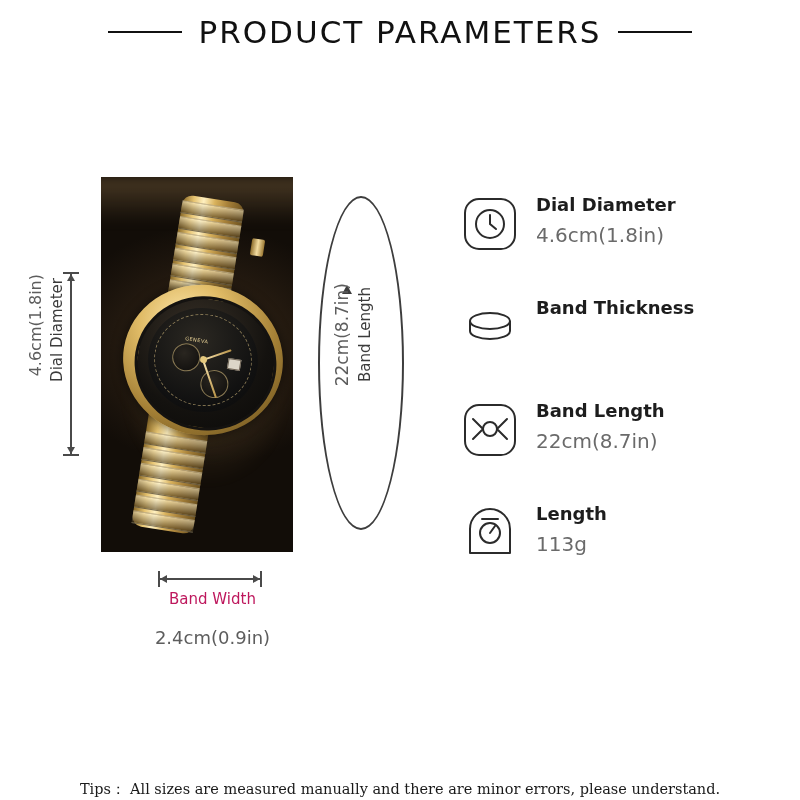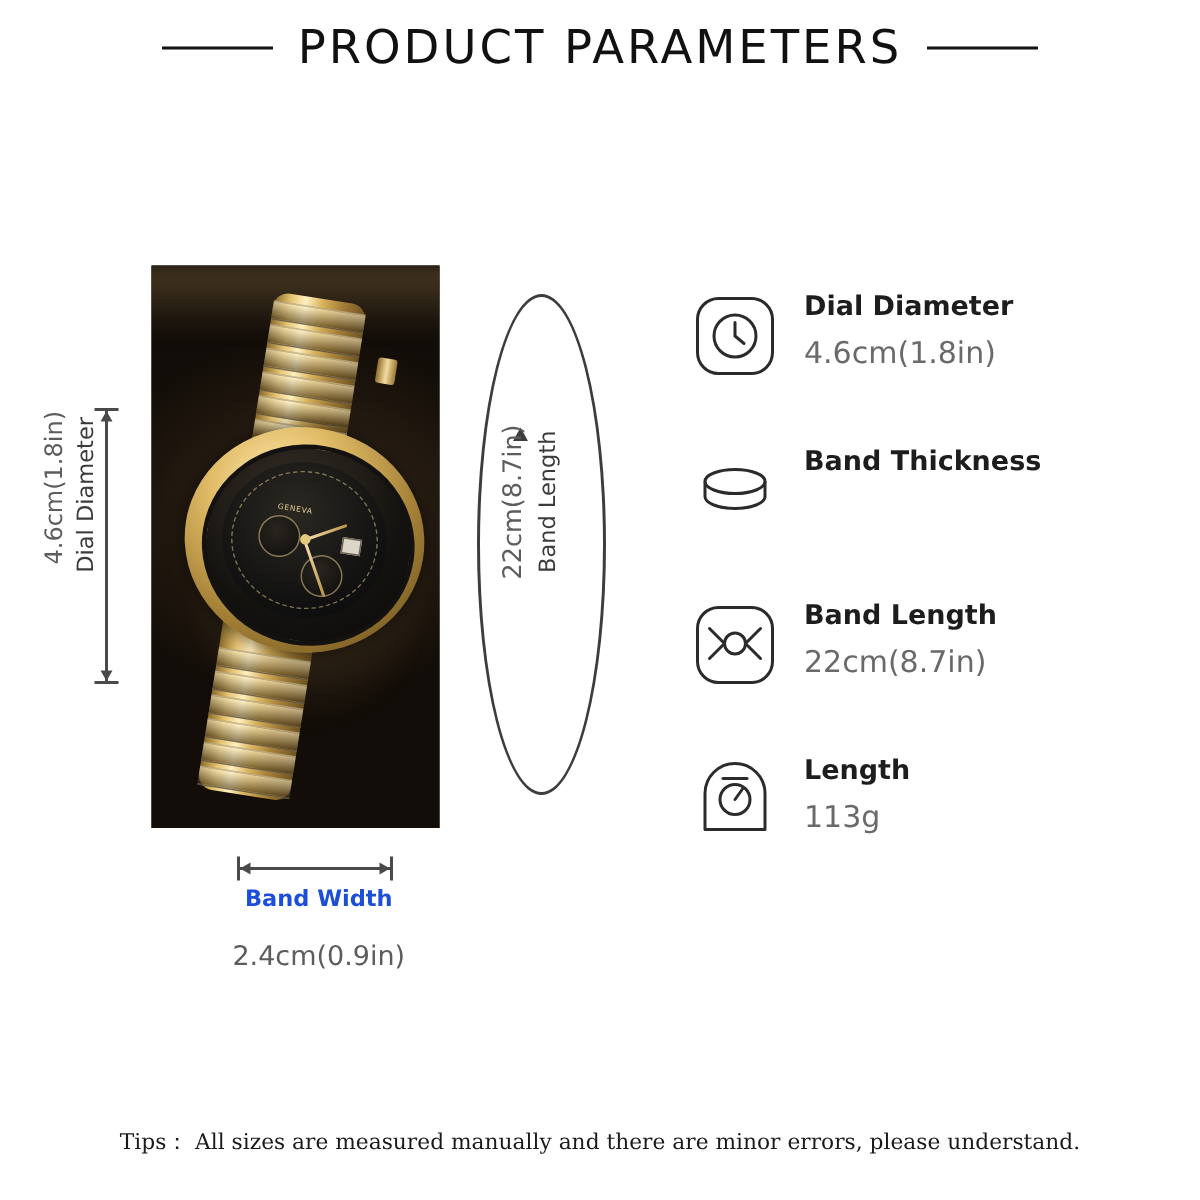--- a/index.html
+++ b/index.html
@@ -258,22 +258,21 @@
 
   .bandwidth-labels {
     position: absolute;
     left: 110px;
     top: 590px;
     width: 205px;
     text-align: center;
   }
   .bandwidth-labels .l1 {
     font-size: 15px;
-    color: #1d4ed8;
-    font-weight: bold;
+    color: #be185d;
   }
   .bandwidth-labels .l2 {
     margin-top: 19px;
     font-size: 18px;
     color: #5d5d5d;
   }
 
   
   .ellipse {
     position: absolute;
@@ -347,21 +346,21 @@
     font-size: 20px;
     color: #6a6a6a;
     font-family: "DejaVu Sans", sans-serif;
     line-height: 1.2;
   }
 
   
   .footer {
     position: absolute;
     left: 0;
-    top: 752px;
+    top: 780px;
     width: 800px;
     text-align: center;
     font-size: 14.5px;
     color: #1a1a1a;
     font-family: "DejaVu Serif", serif;
   }
 </style>
 </head>
 <body>
 

